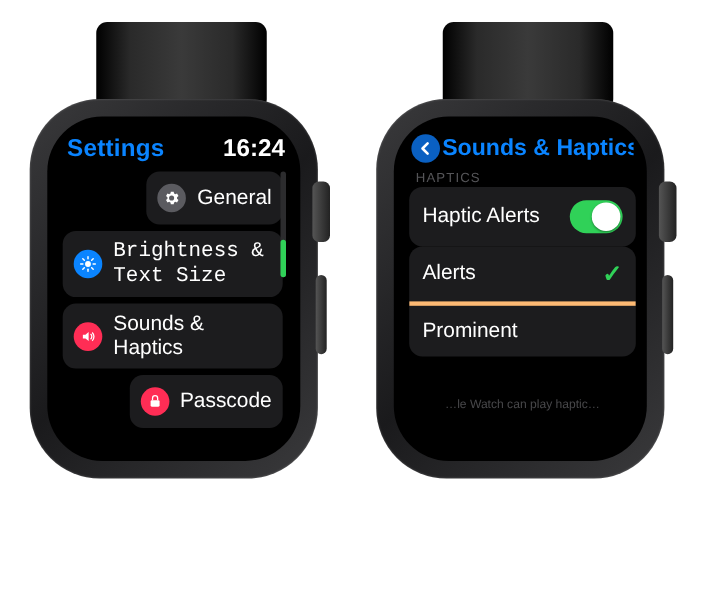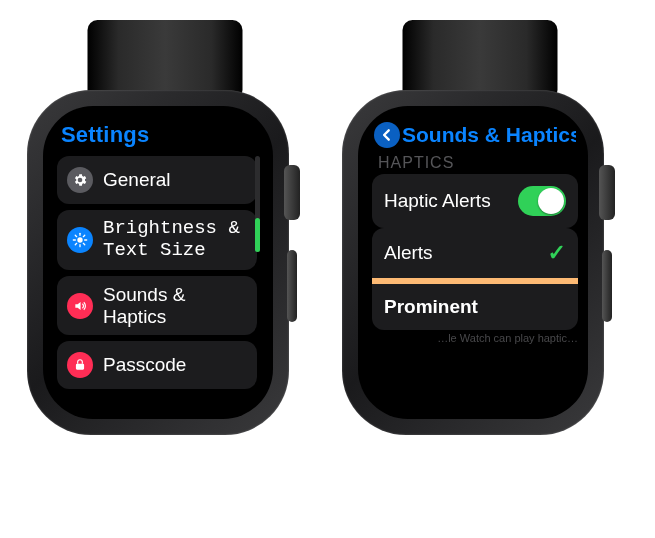--- a/index.html
+++ b/index.html
@@ -76,21 +76,21 @@
   
   .hdr-row {
     display: flex;
     justify-content: space-between;
     align-items: baseline;
     padding: 0 4px 8px 4px;
   }
   .hdr-title { color: #0a84ff; font-size: 22px; font-weight: 600; letter-spacing: .2px; }
   .clock     { color: #fff;    font-size: 22px; font-weight: 600; }
 
-  .list { display: flex; flex-direction: column; gap: 6px; margin-right: 6px; }
+  .list { display: flex; flex-direction: column; gap: 6px; margin-right: 6px; align-items: flex-end; }
   .row {
     background: #1c1c1e;
     border-radius: 12px;
     min-height: 48px;
     display: flex;
     align-items: center;
     gap: 10px;
     padding: 8px 10px;
   }
   .row.tall { min-height: 58px; font-family: Liberation Mono, monospace; }
@@ -135,41 +135,41 @@
     background: #0a60c2;
     display: flex; align-items: center; justify-content: center;
     flex-shrink: 0;
   }
   .hdr-back .title {
     color: #0a84ff; font-size: 21px; font-weight: 600;
     white-space: nowrap; overflow: hidden;
   }
 
   .section-label {
-    color: #8e8e93; font-size: 16px; letter-spacing: 1px;
+    color: #8e8e93; font-size: 12px; letter-spacing: 1px;
     padding: 2px 6px 2px 6px;
     text-transform: uppercase;
     opacity: .6;
   }
 
   .rlist {
     background: #1c1c1e;
     border-radius: 12px;
     overflow: hidden;
   }
   .rrow {
     display: flex;
     align-items: center;
     justify-content: space-between;
     padding: 12px 12px;
     font-size: 19px;
     font-weight: 500;
     color: #fff;
   }
-  .rrow + .rrow { border-top: 6px solid #fdba74; font-weight: bold; }
+  .rrow + .rrow { border-top: 4px solid #fdba74; }
 
   .toggle {
     width: 48px; height: 30px; border-radius: 15px;
     background: #30d158;
     position: relative;
     flex-shrink: 0;
   }
   .toggle::after {
     content: "";
     position: absolute;
@@ -182,43 +182,45 @@
 
   .check {
     color: #30d158;
     font-size: 22px;
     font-weight: 700;
   }
 
   .foot-note {
     color: #8e8e93;
     font-size: 11px;
-    text-align: right;
+    text-align: center;
     padding-top: 2px;
     opacity: .5;
     white-space: nowrap;
     overflow: hidden;
+    margin-top: 36px;
   }
 
   
   svg { display: block; }
 </style>
 </head>
 <body>
 
 <div class="watch left">
   <div class="band-top"></div>
   <div class="band-bot"></div>
   <div class="case">
     <div class="crown"></div>
     <div class="side-btn"></div>
     <div class="screen">
 
       <div class="hdr-row">
         <div class="hdr-title">Settings</div>
+        <div class="clock">16:24</div>
       </div>
 
       <div class="scroll-ind"></div>
 
       <div class="list">
 
         <div class="row">
           <span class="icon" style="background:#5b5b60">
             <svg width="16" height="16" viewBox="0 0 24 24">
                 <path fill="#fff" d="M19.4 13a7.5 7.5 0 0 0 .1-1 7.5 7.5 0 0 0-.1-1l2-1.6-2-3.4-2.4 1a7.4 7.4 0 0 0-1.7-1l-.4-2.6h-4l-.4 2.6a7.4 7.4 0 0 0-1.7 1l-2.4-1-2 3.4 2 1.6a7.5 7.5 0 0 0-.1 1 7.5 7.5 0 0 0 .1 1l-2 1.6 2 3.4 2.4-1a7.4 7.4 0 0 0 1.7 1l.4 2.6h4l.4-2.6a7.4 7.4 0 0 0 1.7-1l2.4 1 2-3.4ZM12 15.5A3.5 3.5 0 1 1 15.5 12 3.5 3.5 0 0 1 12 15.5Z"></path>

